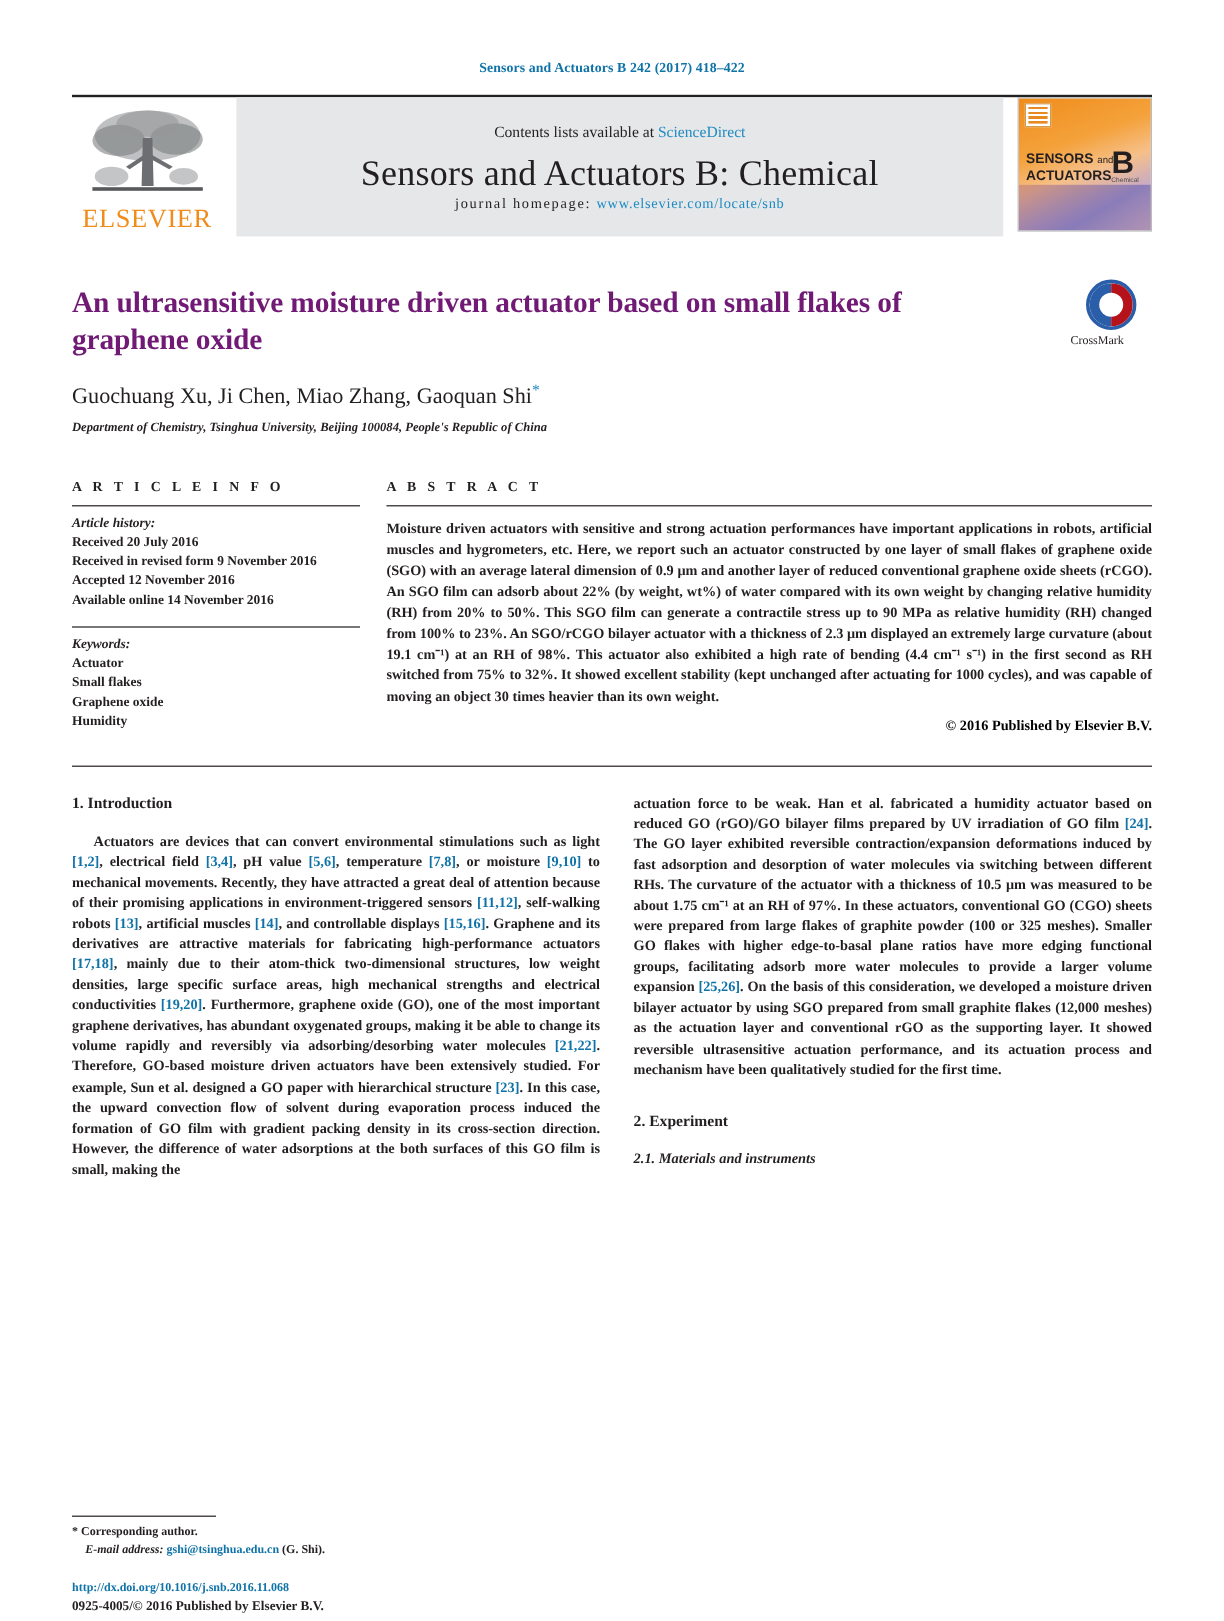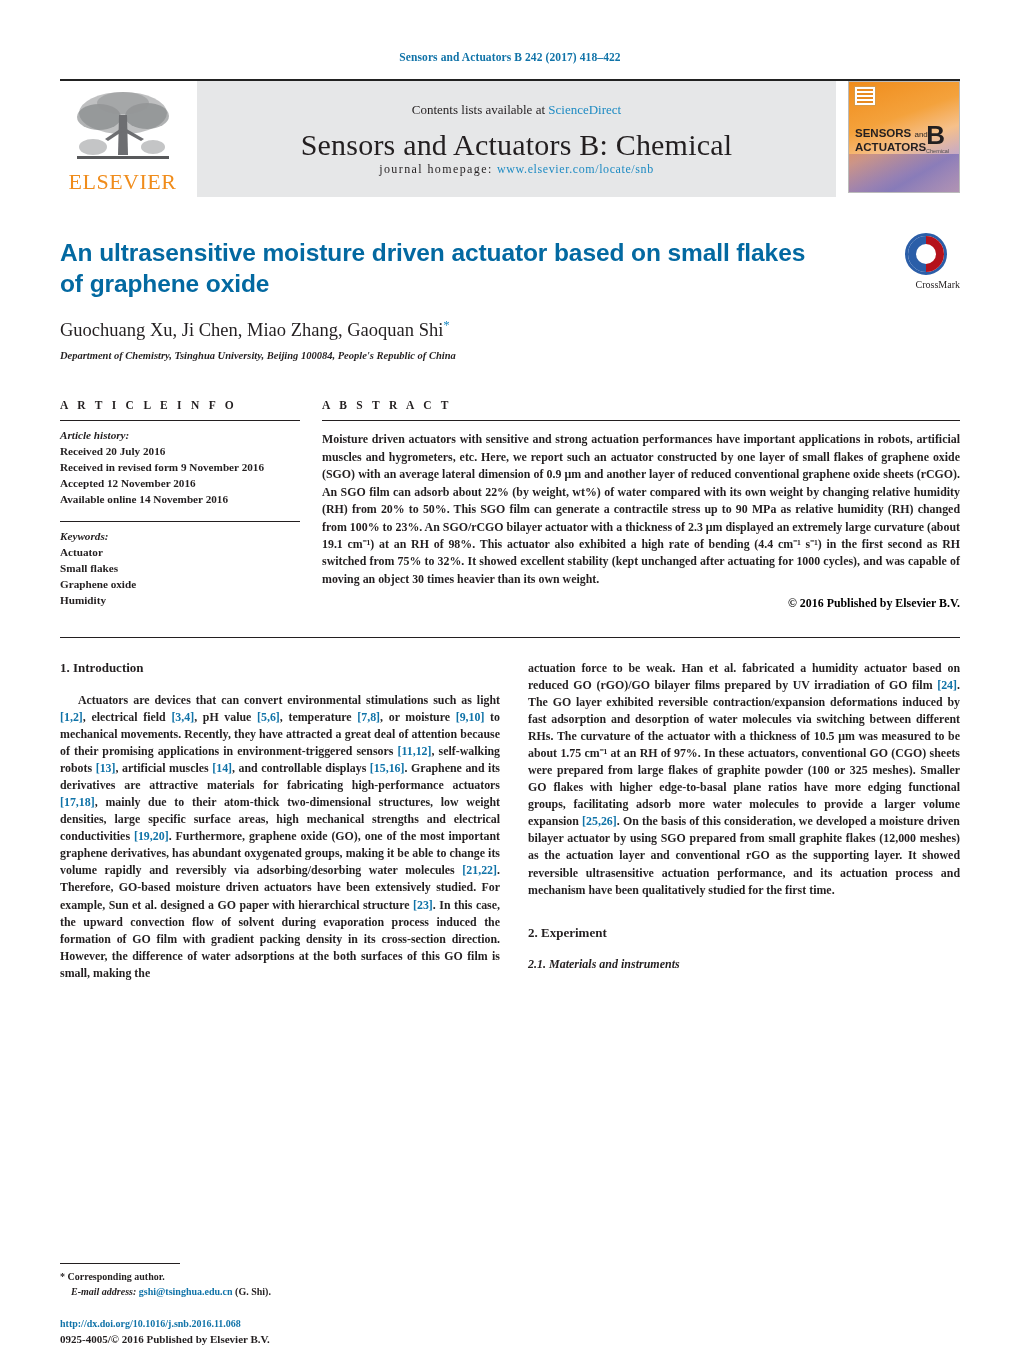--- a/index.html
+++ b/index.html
@@ -106,43 +106,43 @@
     font-size:5.5px; color:#4a4a4a;
   }
   .cover-thumb .cv-bottom {
     position:absolute; left:0; right:0; bottom:0; height:38px;
     background:linear-gradient(150deg, rgba(190,120,120,.55), rgba(120,110,180,.75) 60%, rgba(200,150,170,.6));
   }
 
   
   .titleblock { margin-top:40px; position:relative; }
   .art-title {
-    font-family:Liberation Sans, sans-serif;
+    font-family:Liberation Serif, serif;
     font-size:24.5px;
     line-height:1.27;
-    color:#0369a1;
+    color:#701a75;
     max-width:760px;
     letter-spacing:-.1px;
   }
   .authors {
     margin-top:18px;
     font-size:18.5px;
     color:#231f20;
   }
   .authors .star { color:#1e8bc3; font-size:13px; vertical-align:super; }
   .affil {
     margin-top:9px;
     font-size:10.5px;
     font-style:italic;
     font-weight:bold;
     color:#231f20;
   }
   .crossmark {
     position:absolute; right:0; top:-4px;
-    width:68px; text-align:right;
+    width:68px; text-align:left;
   }
   .cm-circle {
     width:42px; height:42px; border-radius:50%;
     margin:0 auto 4px auto;
     background:#fff;
     border:3px solid #2b5ea8;
     position:relative;
     overflow:hidden;
   }
   .cm-circle .cm-left { position:absolute; left:0; top:0; width:50%; height:100%; background:#2b5ea8; }

